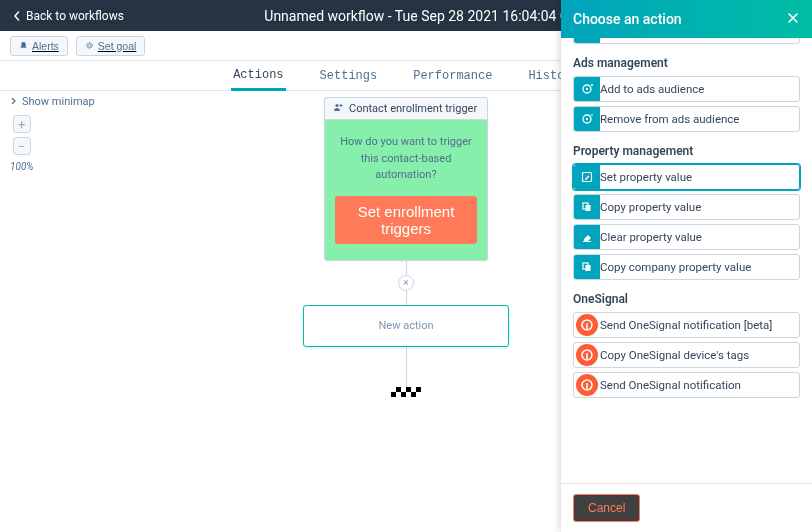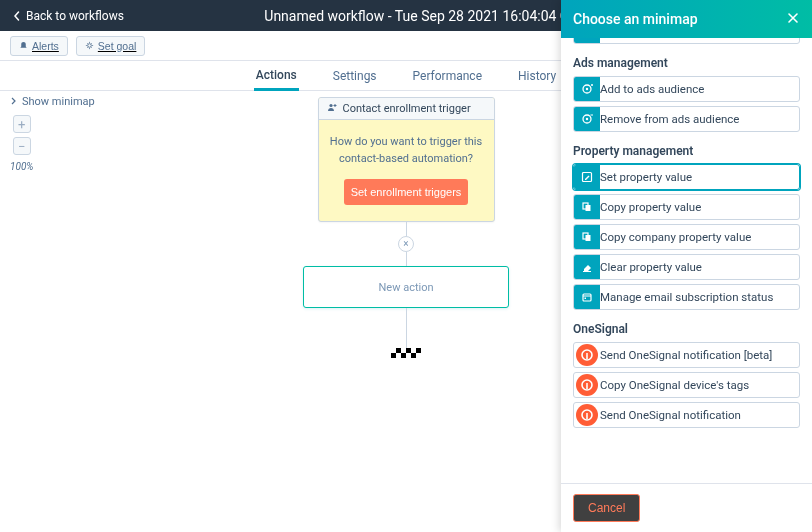--- a/index.html
+++ b/index.html
@@ -4,33 +4,33 @@
 <style>
   * { box-sizing: border-box; margin: 0; padding: 0; }
   html, body { width: 812px; height: 532px; font-family: -apple-system, BlinkMacSystemFont, "Segoe UI", Roboto, Arial, sans-serif; overflow: hidden; background: #fff; }
   .topbar { height: 31px; background: #253342; color: #fff; display: flex; align-items: center; padding: 0 12px; font-size: 12px; }
   .back-link { display: flex; align-items: center; gap: 4px; cursor: pointer; }
   .back-chevron svg { display: block; }
   .workflow-title { flex: 1; text-align: center; font-size: 14px; color: #fff; padding-right: 36px; }
   .toolbar { height: 30px; border-bottom: 1px solid #dfe3eb; display: flex; align-items: center; padding: 0 10px; gap: 8px; text-decoration: underline; }
   .pill-btn { display: inline-flex; align-items: center; gap: 4px; border: 1px solid #cbd6e2; background: #f5f8fa; color: #516f90; font-size: 10.5px; padding: 3px 8px; border-radius: 3px; cursor: pointer; }
   .pill-btn svg { display: block; }
-  .tabs { display: flex; justify-content: center; gap: 32px; border-bottom: 1px solid #dfe3eb; height: 30px; align-items: center; font-size: 12px; color: #516f90; position: relative; }
+  .tabs { display: flex; justify-content: center; gap: 32px; border-bottom: 1px solid #dfe3eb; height: 30px; align-items: center; font-size: 12px; color: #516f90; position: relative; font-family: Liberation Mono, monospace; }
   .tab { cursor: pointer; padding: 0 2px; height: 100%; display: flex; align-items: center; }
   .tab.active { color: #33475b; border-bottom: 3px solid #00a4bd; margin-bottom: -1px; font-weight: 500; }
   .canvas-area { position: absolute; top: 91px; left: 0; right: 0; bottom: 0; background: #fff; }
   .minimap-row { position: absolute; left: 10px; top: 4px; font-size: 11px; color: #516f90; display: flex; align-items: flex-start; gap: 4px; cursor: pointer; }
   .zoom-col { position: absolute; left: 10px; top: 24px; display: flex; flex-direction: column; gap: 4px; align-items: center; }
   .zoom-btn { width: 18px; height: 18px; border: 1px solid #cbd6e2; border-radius: 3px; background: #f5f8fa; color: #99acc2; display: flex; align-items: center; justify-content: center; font-size: 13px; line-height: 1; cursor: pointer; }
   .zoom-label { font-size: 10px; color: #516f90; margin-top: 2px; font-style: italic; }
   .flow { position: absolute; left: 50%; top: 6px; transform: translateX(-50%); display: flex; flex-direction: column; align-items: center; width: 212px; }
-  .trigger-card { width: 177px; border: 1px solid #cbd6e2; border-radius: 3px; background: #fef9c3; box-shadow: 0 1px 2px rgba(0,0,0,0.04); overflow: hidden; }
+  .trigger-card { width: 164px; border: 1px solid #cbd6e2; border-radius: 3px; background: #86efac; box-shadow: 0 1px 2px rgba(0,0,0,0.04); overflow: hidden; }
   .trigger-header { height: 22px; border-bottom: 1px solid #cbd6e2; display: flex; align-items: center; gap: 6px; padding: 0 8px; font-size: 11px; color: #33475b; background: #f5f8fa; }
   .trigger-body { padding: 14px 10px 16px; text-align: center; font-size: 11px; color: #516f90; line-height: 1.5; }
-  .orange-btn { margin-top: 12px; background: #ff7a59; color: #fff; border: none; border-radius: 3px; padding: 7px 7px; font-size: 11px; font-weight: 500; cursor: pointer; }
+  .orange-btn { margin-top: 12px; background: #ff7a59; color: #fff; border: none; border-radius: 3px; padding: 7px 7px; font-size: 15px; font-weight: 500; cursor: pointer; }
   .v-line { width: 1px; background: #cbd6e2; }
   .plus-node { width: 16px; height: 16px; border-radius: 50%; border: 1px solid #cbd6e2; background: #fff; display: flex; align-items: center; justify-content: center; color: #7c98b6; font-size: 10px; line-height: 1; cursor: pointer; }
   .new-action-card { width: 206px; height: 42px; border: 1px solid #00bda5; border-radius: 3px; background: #fff; box-shadow: 0 1px 3px rgba(0,164,189,0.15); display: flex; align-items: center; justify-content: center; color: #7c98b6; font-size: 11px; cursor: pointer; }
   .checker { width: 30px; height: 10px; margin-top: 0; background-image:
     linear-gradient(45deg, #000 25%, transparent 25%),
     linear-gradient(-45deg, #000 25%, transparent 25%),
     linear-gradient(45deg, transparent 75%, #000 75%),
     linear-gradient(-45deg, transparent 75%, #000 75%);
     background-size: 10px 10px;
     background-position: 0 0, 0 5px, 5px -5px, -5px 0;
@@ -131,21 +131,21 @@
     <div class="plus-node">×</div>
     <div class="v-line" style="height:14px"></div>
     <div class="new-action-card">New action</div>
     <div class="v-line" style="height:40px"></div>
     <div class="checker"></div>
   </div>
 </div>
 
 <div class="panel">
   <div class="panel-header">
-    <span>Choose an minimap</span>
+    <span>Choose an action</span>
     <span class="panel-close">
       <svg width="14" height="14" viewBox="0 0 14 14">
           <path d="M3 3l8 8M11 3l-8 8" stroke="#fff" stroke-width="1.6" stroke-linecap="round"></path>
         </svg>
     </span>
   </div>
   <div class="panel-body" id="panel-body">
       <div class="action-item cutoff-item">
         <div class="action-icon teal"></div>
       </div>
@@ -185,44 +185,34 @@
           <svg width="12" height="12" viewBox="0 0 12 12">
             <rect x="2" y="2" width="5" height="6" fill="none" stroke="#fff" stroke-width="1.2"></rect>
             <rect x="4.5" y="4" width="5" height="6" fill="#fff"></rect>
           </svg>
         </div>
         <div class="action-label">Copy property value</div>
       </div>
       <div class="action-item">
         <div class="action-icon teal">
           <svg width="12" height="12" viewBox="0 0 12 12">
+            <path d="M3 8l4-4 3 3-4 4H4l-1-1z" fill="#fff"></path>
+            <path d="M2 10.5h8" stroke="#fff" stroke-width="1"></path>
+          </svg>
+        </div>
+        <div class="action-label">Clear property value</div>
+      </div>
+      <div class="action-item">
+        <div class="action-icon teal">
+          <svg width="12" height="12" viewBox="0 0 12 12">
             <rect x="2" y="2" width="5" height="6" fill="none" stroke="#fff" stroke-width="1.2"></rect>
             <rect x="4.5" y="4" width="5" height="6" fill="#fff"></rect>
           </svg>
         </div>
         <div class="action-label">Copy company property value</div>
-      </div>
-      <div class="action-item">
-        <div class="action-icon teal">
-          <svg width="12" height="12" viewBox="0 0 12 12">
-            <path d="M3 8l4-4 3 3-4 4H4l-1-1z" fill="#fff"></path>
-            <path d="M2 10.5h8" stroke="#fff" stroke-width="1"></path>
-          </svg>
-        </div>
-        <div class="action-label">Clear property value</div>
-      </div>
-      <div class="action-item">
-        <div class="action-icon teal">
-          <svg width="12" height="12" viewBox="0 0 12 12">
-            <rect x="2" y="3" width="8" height="7" rx="1" fill="none" stroke="#fff" stroke-width="1.2"></rect>
-            <path d="M2 5h8" stroke="#fff" stroke-width="1.2"></path>
-            <rect x="3.5" y="6.5" width="1.5" height="1.5" fill="#fff"></rect>
-          </svg>
-        </div>
-        <div class="action-label">Manage email subscription status</div>
       </div>
       <div class="section-title">OneSignal</div>
       <div class="action-item">
         <div class="action-icon red">
           <svg width="14" height="14" viewBox="0 0 14 14">
             <circle cx="7" cy="7" r="5" fill="none" stroke="#fff" stroke-width="1.6"></circle>
             <path d="M7 7v4" stroke="#fff" stroke-width="1.6"></path>
             <circle cx="7" cy="6" r="1" fill="#fff"></circle>
           </svg>
         </div>

